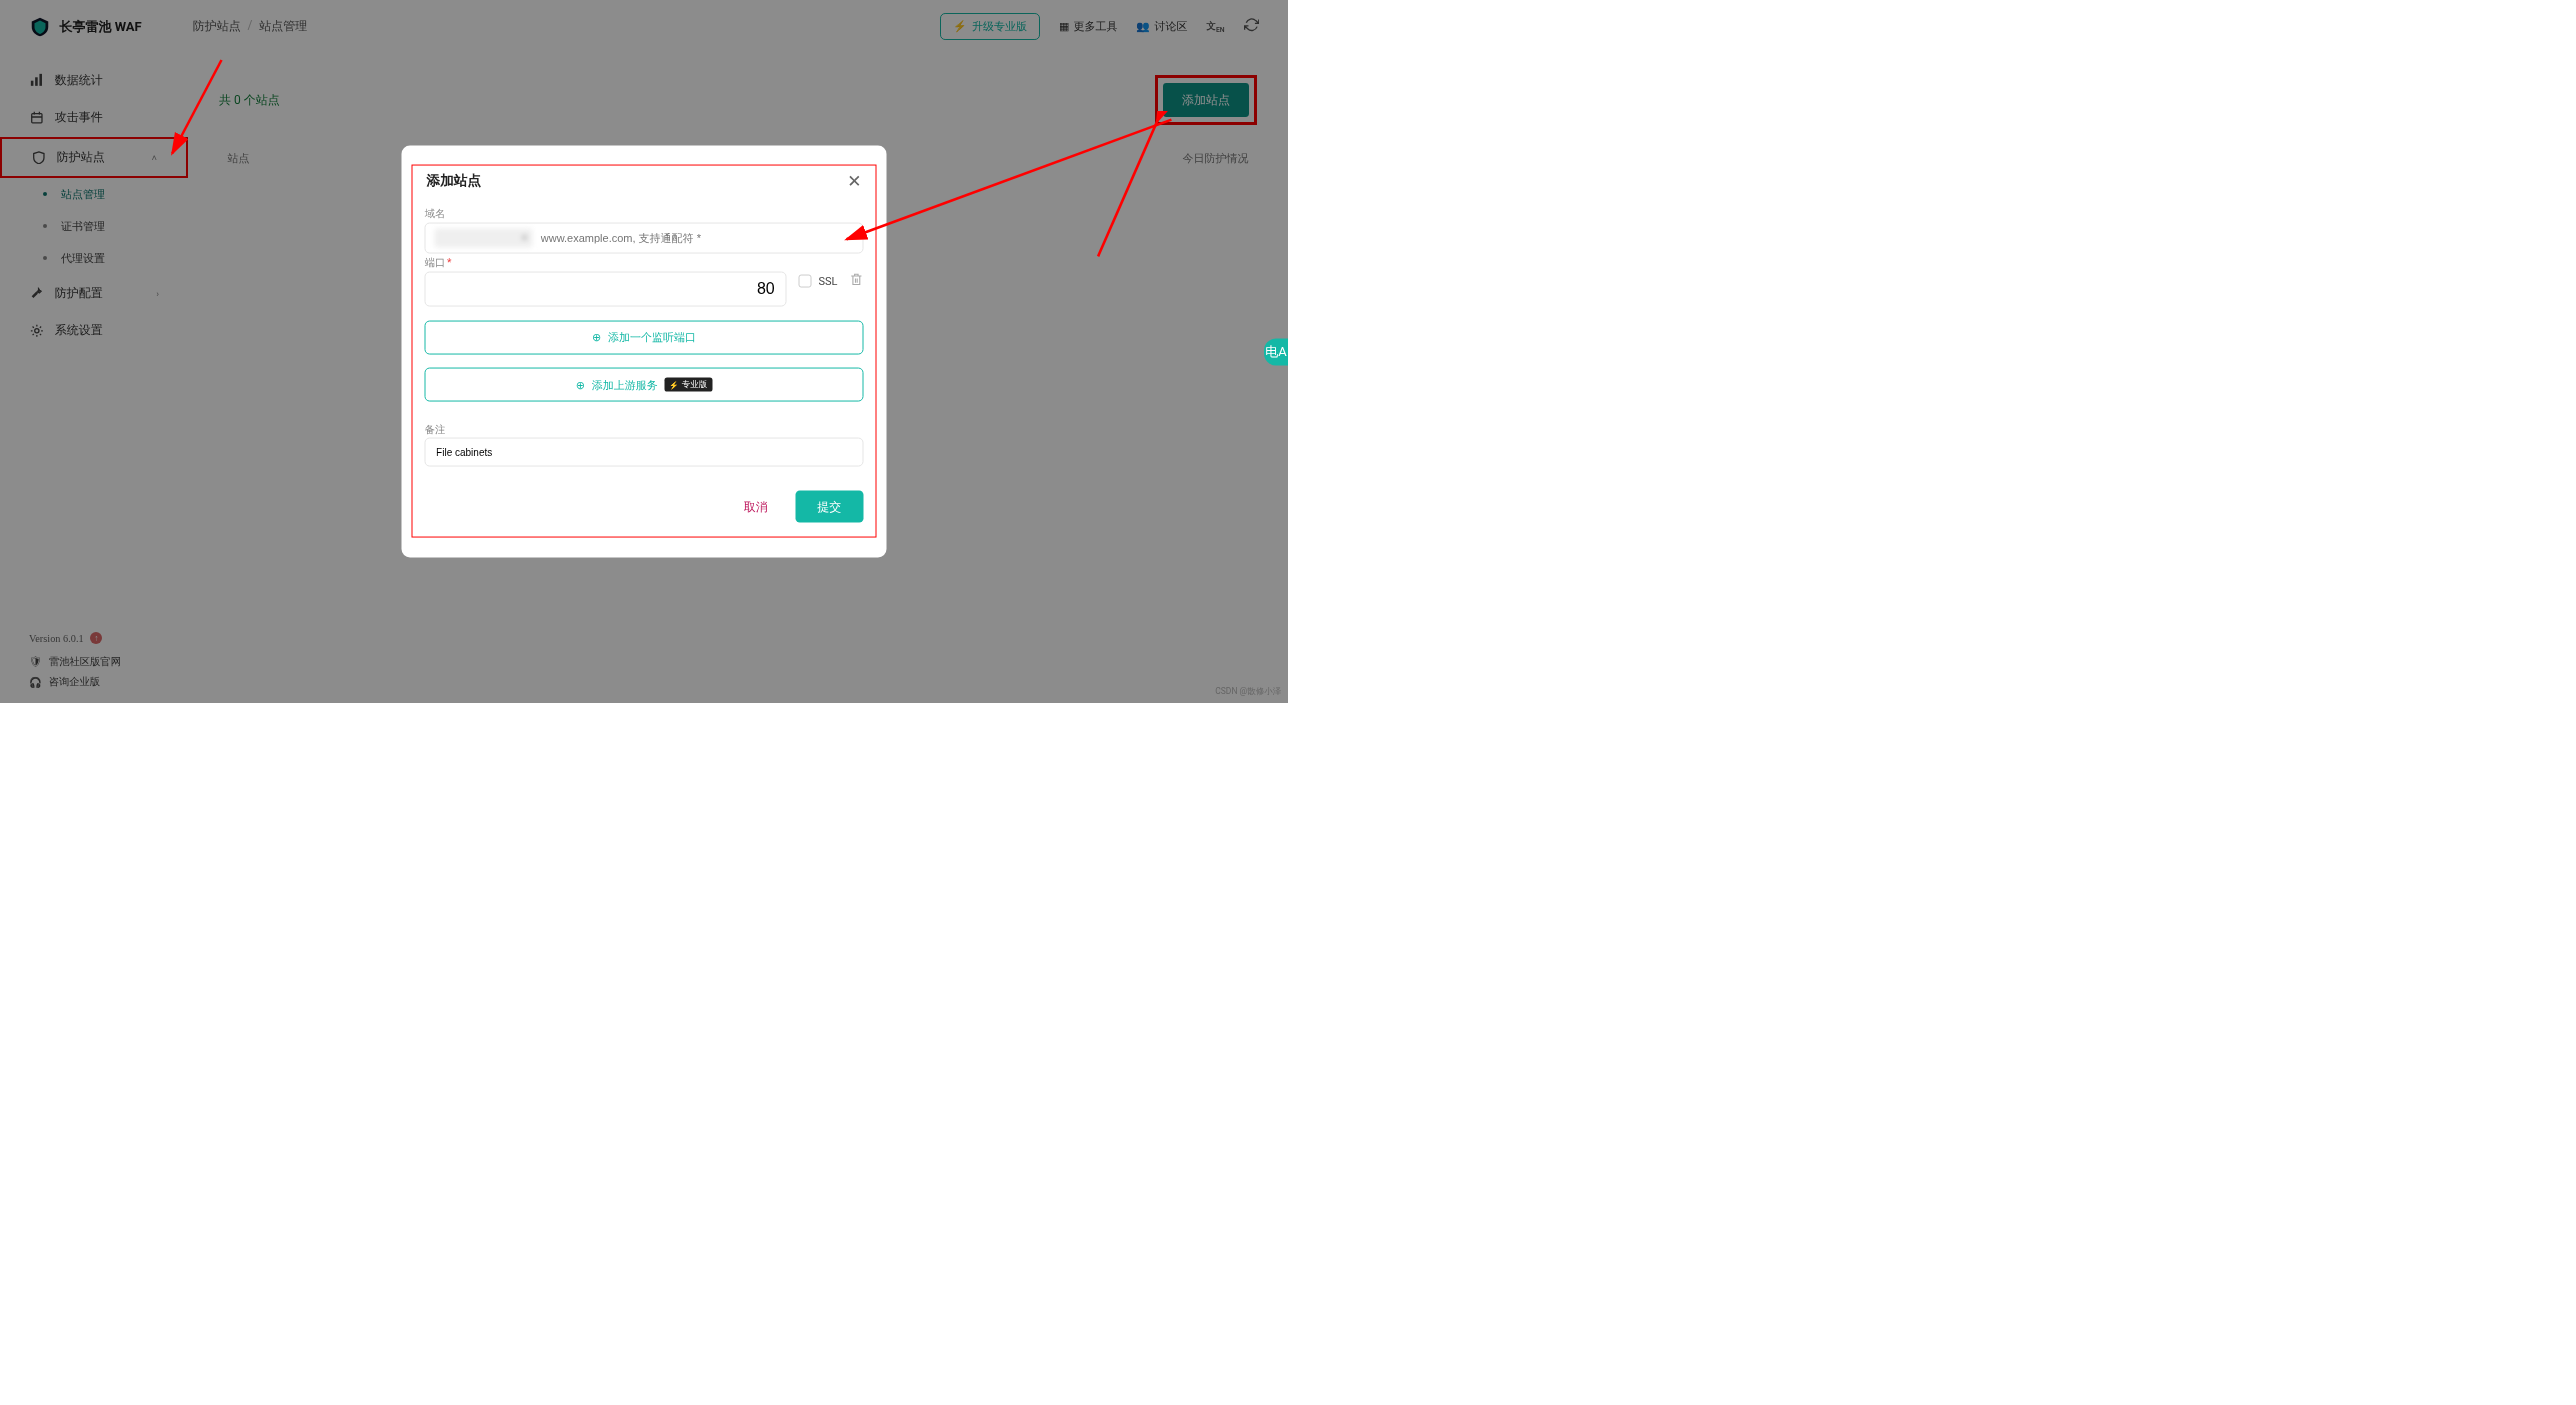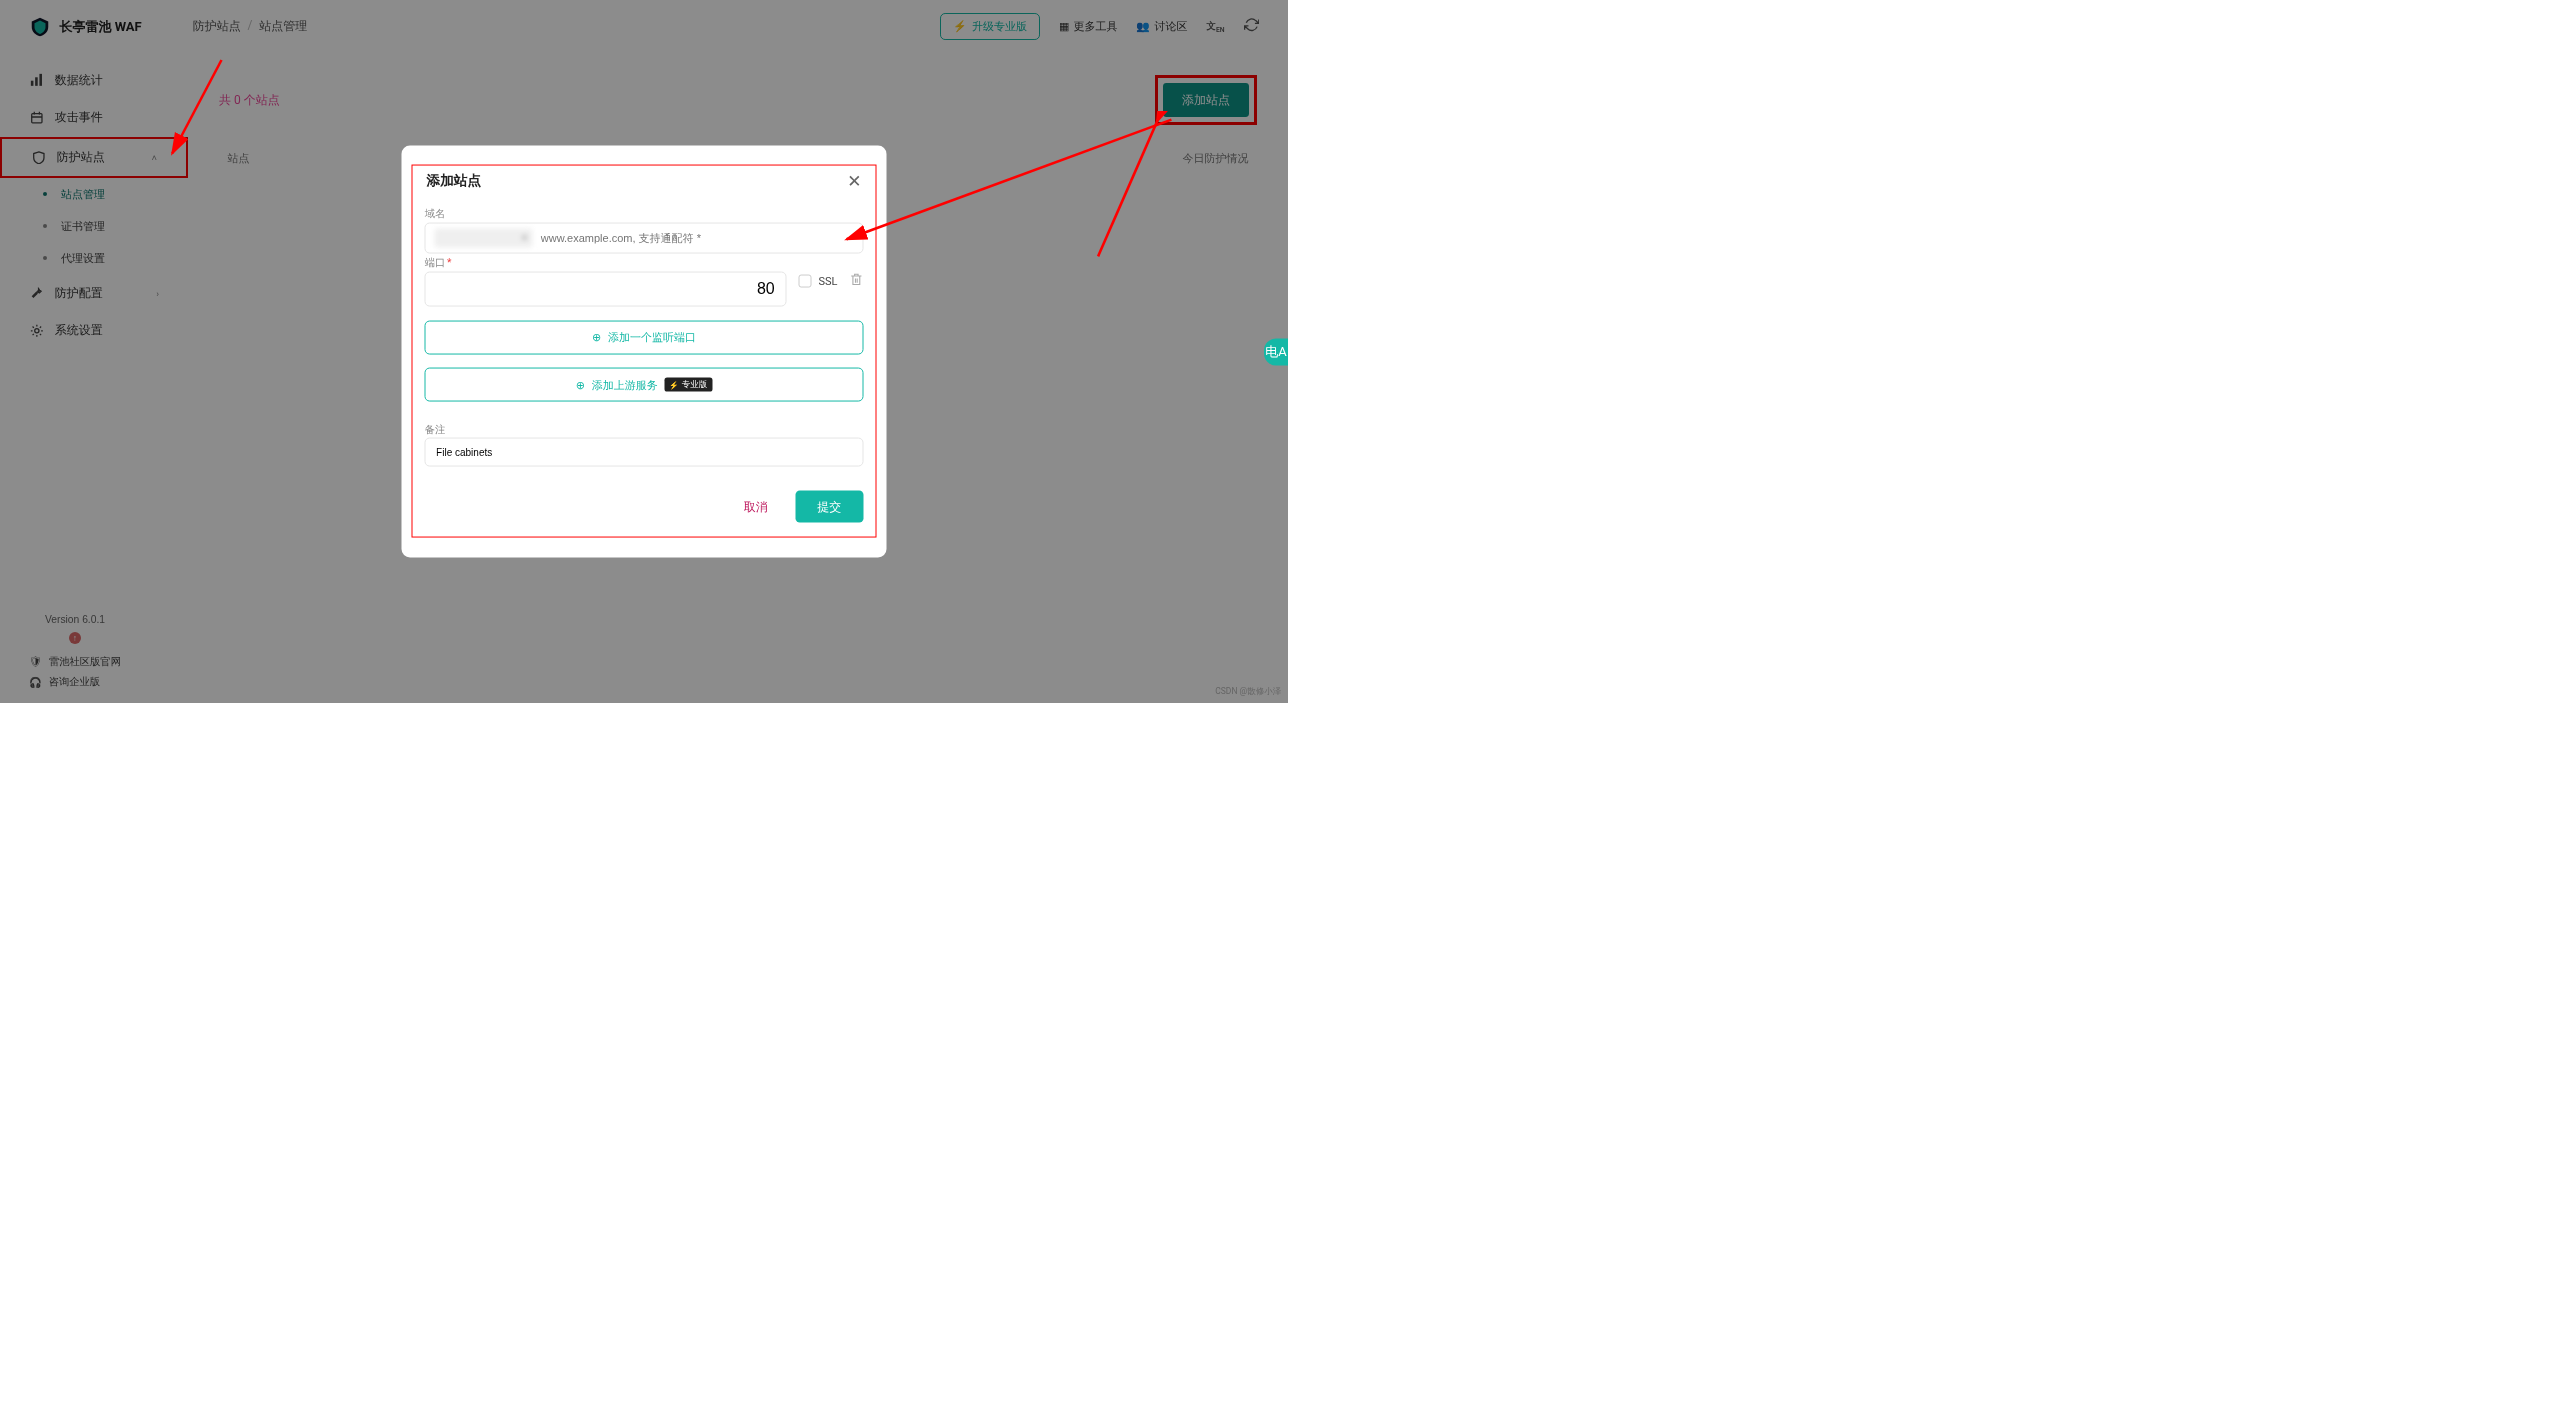--- a/index.html
+++ b/index.html
@@ -24,28 +24,28 @@
     .nav-item { display: flex; align-items: center; gap: 10.3px; padding: 10.3px 29px; font-size: 12px; color: #333; cursor: pointer; position: relative; }
     .nav-item.hl { border: 2.6px solid red; }
     .nav-icon { width: 15.4px; height: 15.4px; display: flex; align-items: center; justify-content: center; flex-shrink: 0; }
     .nav-chevron { margin-left: auto; font-size: 9.4px; color: #888; }
     .sub-item { display: flex; align-items: center; gap: 13.7px; padding: 8.5px 29px 8.5px 43px; font-size: 11px; color: #444; cursor: pointer; }
     .sub-item.active { color: #0f766e; }
     .sub-bullet { width: 4.3px; height: 4.3px; border-radius: 50%; background: #888; }
     .sub-item.active .sub-bullet { background: #0f766e; }
     
     .sidebar-footer { position: absolute; bottom: 13.7px; left: 29px; font-size: 10.3px; color: #666; }
-    .version-row { font-family: Liberation Sans, sans-serif; display: flex; align-items: center; gap: 6.8px; margin-bottom: 10.3px; flex-direction: column; }
+    .version-row { font-family: Liberation Serif, serif; display: flex; align-items: center; gap: 6.8px; margin-bottom: 10.3px; }
     .version-badge { width: 12px; height: 12px; border-radius: 50%; background: #dc6868; color: #fff; display: inline-flex; align-items: center; justify-content: center; font-size: 8.5px; }
     .footer-link { display: flex; align-items: center; gap: 6.8px; margin-top: 6.8px; cursor: pointer; font-size: 10.3px; color: #444; }
     
     
     .main { position: absolute; left: 188px; right: 0; top: 53px; bottom: 0; padding: 22px 31px; }
     .main-top { display: flex; align-items: center; justify-content: space-between; }
-    .count-text { font-size: 12px; color: #ec4899; }
+    .count-text { font-size: 12px; color: #15803d; }
     .add-btn-wrap { border: 3.4px solid red; padding: 5.1px; }
     .add-btn { background: #0d9488; color: #fff; border: none; border-radius: 3.4px; padding: 8.5px 19px; font-size: 12px; cursor: pointer; }
     .table-head { display: flex; margin-top: 26px; padding: 0 8.5px; font-size: 11px; color: #777; }
     .th-site { flex: 0 0 103px; }
     .th-status { margin-left: auto; }
     
     
     .modal { position: absolute; left: 50%; top: 50%; transform: translate(-50%, -50%); width: 485px; background: #fff; border-radius: 8.5px; z-index: 20; padding: 19px 0 20.5px; }
     .modal-inner { border: 1.7px solid red; margin: 0 10.3px; padding: 0 12px 13.7px; }
     .modal-head { display: flex; align-items: center; justify-content: space-between; padding: 5.1px 1.7px 15.4px; }

